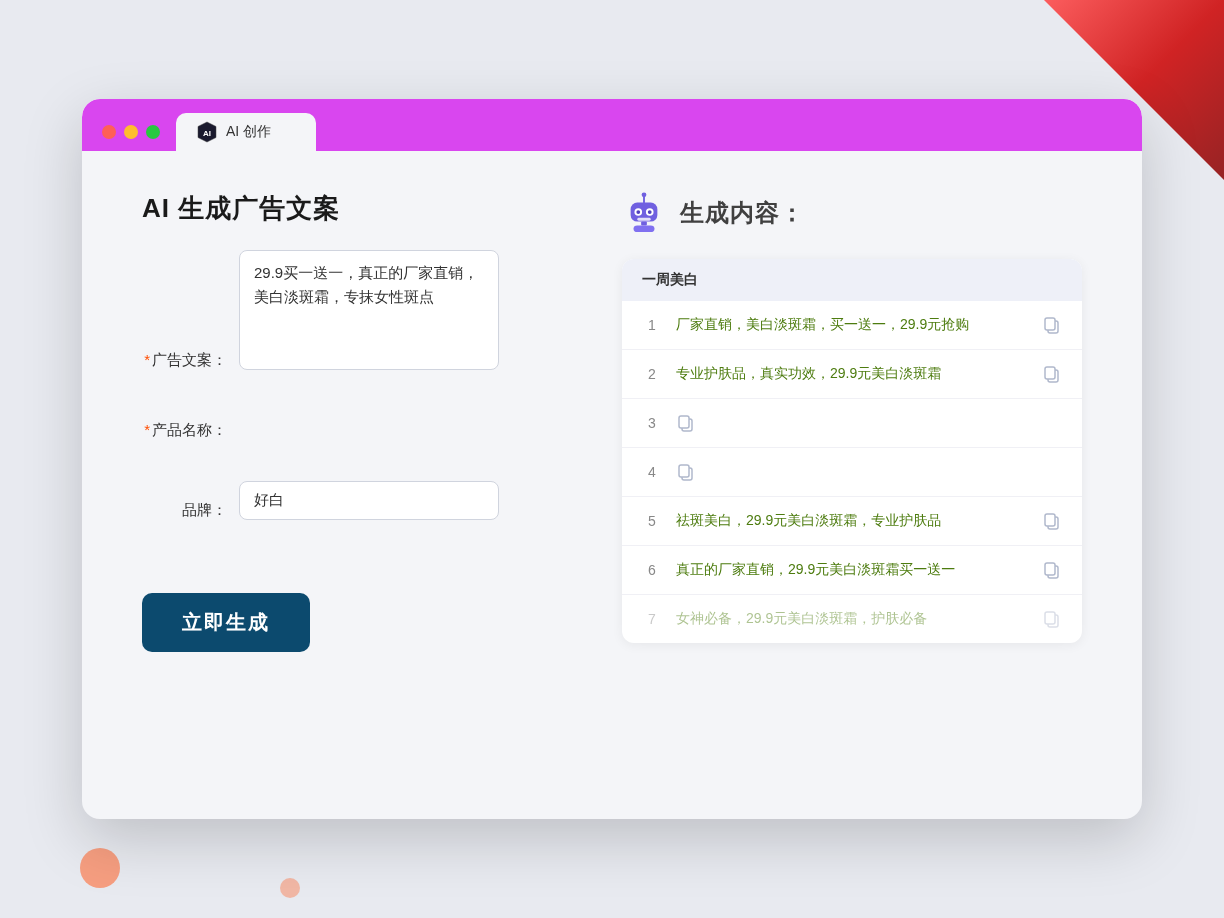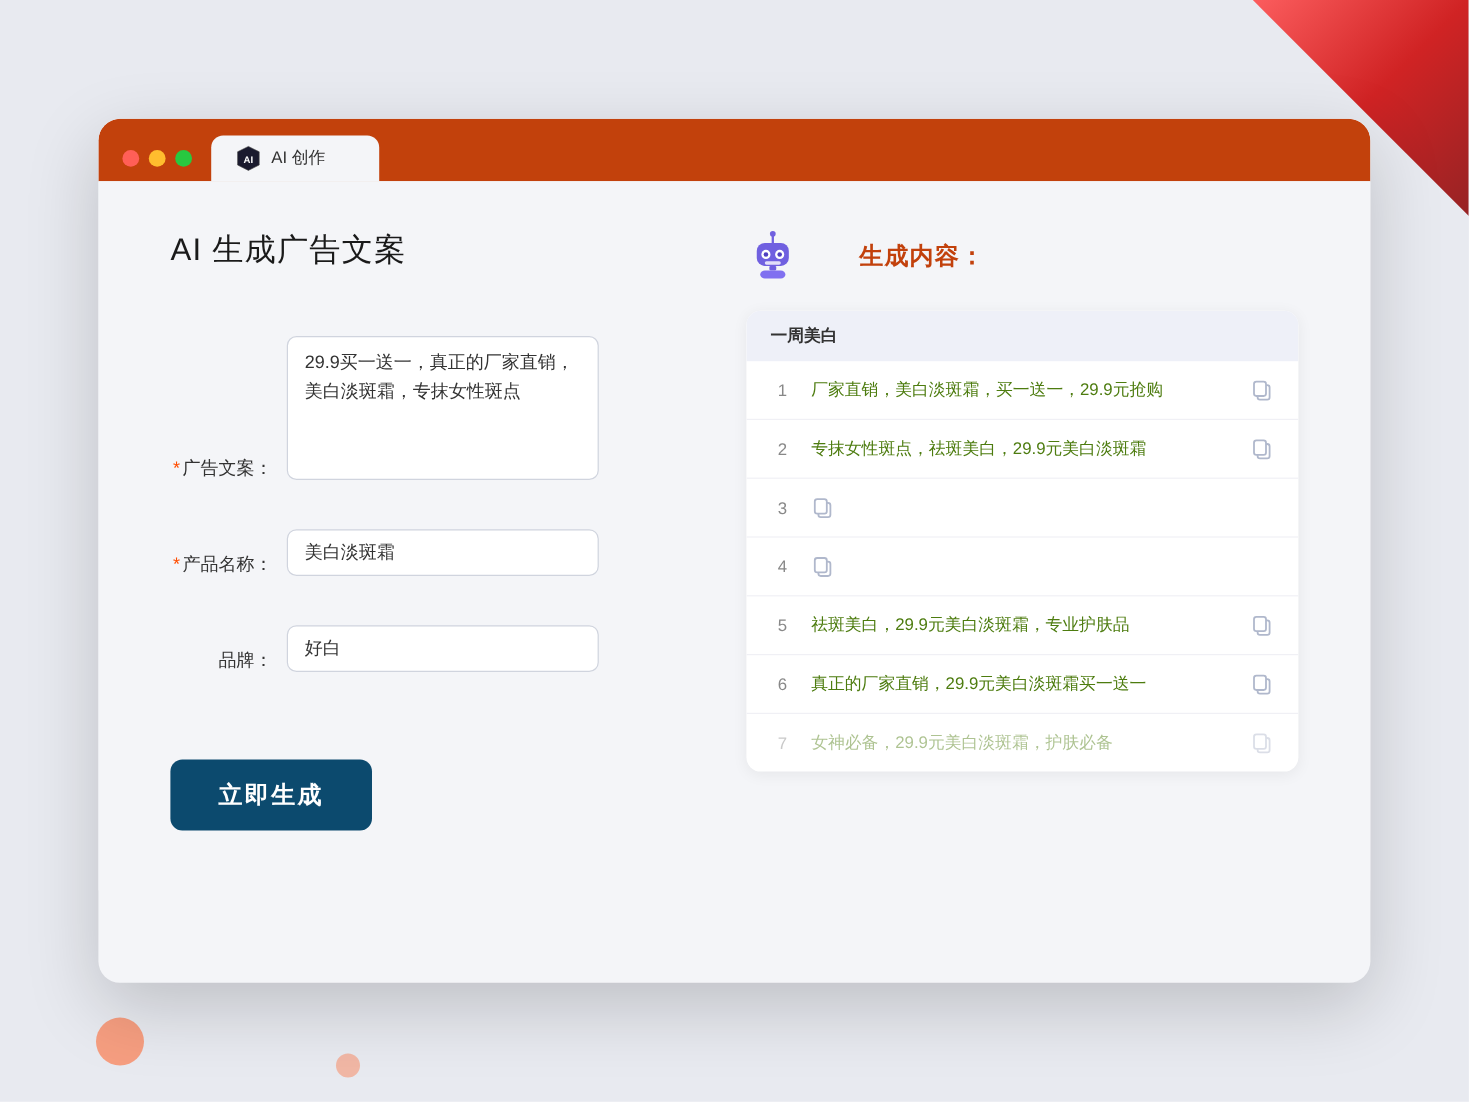--- a/index.html
+++ b/index.html
@@ -53,21 +53,21 @@
       background: #f4f5f8;
       border-radius: 18px;
       box-shadow: 0 20px 60px rgba(0,0,0,0.18);
       overflow: hidden;
       position: relative;
       z-index: 10;
     }
 
     
     .browser-chrome {
-      background: #c2410c;
+      background: #d946ef;
       padding: 14px 20px 0 20px;
       border-radius: 18px 18px 0 0;
       display: flex;
       align-items: center;
       gap: 16px;
     }
     .window-controls {
       display: flex;
       gap: 8px;
       align-items: center;
@@ -111,23 +111,23 @@
       gap: 60px;
     }
 
     
     .left-panel {
       flex: 0 0 420px;
     }
 
     .page-title {
       font-size: 26px;
-      font-weight: 400;
+      font-weight: 700;
       color: #1a1a1a;
-      margin-bottom: 54px;
+      margin-bottom: 24px;
       letter-spacing: 1px;
     }
 
     .form-group {
       margin-bottom: 41px;
       display: flex;
       align-items: flex-end;
       gap: 12px;
     }
 
@@ -202,25 +202,24 @@
 
     .robot-icon-container {
       width: 44px;
       height: 44px;
       display: flex;
       align-items: center;
       justify-content: center;
     }
 
     .result-title {
-      font-size: 20px;
+      font-size: 24px;
       font-weight: 600;
-      color: #c2410c;
+      color: #404040;
       letter-spacing: 1px;
-      margin-left: 36px;
     }
 
     .result-table {
       background: #fff;
       border-radius: 12px;
       overflow: hidden;
       box-shadow: 0 2px 12px rgba(0,0,0,0.06);
     }
 
     .table-header {
@@ -310,21 +309,20 @@
           <span class="required-star">*</span><span>广告文案：</span>
         </label>
         <textarea class="form-textarea" style="">29.9买一送一，真正的厂家直销，美白淡斑霜，专抹女性斑点</textarea>
       </div>
 
       
       <div class="form-group">
         <label class="form-label">
           <span class="required-star">*</span><span>产品名称：</span>
         </label>
-        <input type="text" class="form-input" value="美白淡斑霜" style="">
       </div>
 
       
       <div class="form-group">
         <label class="form-label">品牌：</label>
         <input type="text" class="form-input" value="好白" style="">
       </div>
 
       
       <button class="generate-btn">立即生成</button>
@@ -363,21 +361,21 @@
             <div class="table-row">
               <span class="row-num">1</span>
               <span class="row-text">厂家直销，美白淡斑霜，买一送一，29.9元抢购</span>
               <span class="copy-icon"><svg viewBox="0 0 20 20" fill="none" xmlns="http://www.w3.org/2000/svg">
       <rect x="6" y="6" width="10" height="12" rx="2" stroke="#b0b8cc" stroke-width="1.5"></rect>
       <rect x="3" y="3" width="10" height="12" rx="2" stroke="#b0b8cc" stroke-width="1.5" fill="white"></rect>
     </svg></span>
             </div>
             <div class="table-row">
               <span class="row-num">2</span>
-              <span class="row-text">专抹女性斑点，祛斑美白，29.9元美白淡斑霜</span>
+              <span class="row-text">专业护肤品，真实功效，29.9元美白淡斑霜</span>
               <span class="copy-icon"><svg viewBox="0 0 20 20" fill="none" xmlns="http://www.w3.org/2000/svg">
       <rect x="6" y="6" width="10" height="12" rx="2" stroke="#b0b8cc" stroke-width="1.5"></rect>
       <rect x="3" y="3" width="10" height="12" rx="2" stroke="#b0b8cc" stroke-width="1.5" fill="white"></rect>
     </svg></span>
             </div>
             <div class="table-row">
               <span class="row-num">3</span>
               <span class="copy-icon"><svg viewBox="0 0 20 20" fill="none" xmlns="http://www.w3.org/2000/svg">
       <rect x="6" y="6" width="10" height="12" rx="2" stroke="#b0b8cc" stroke-width="1.5"></rect>
       <rect x="3" y="3" width="10" height="12" rx="2" stroke="#b0b8cc" stroke-width="1.5" fill="white"></rect>

